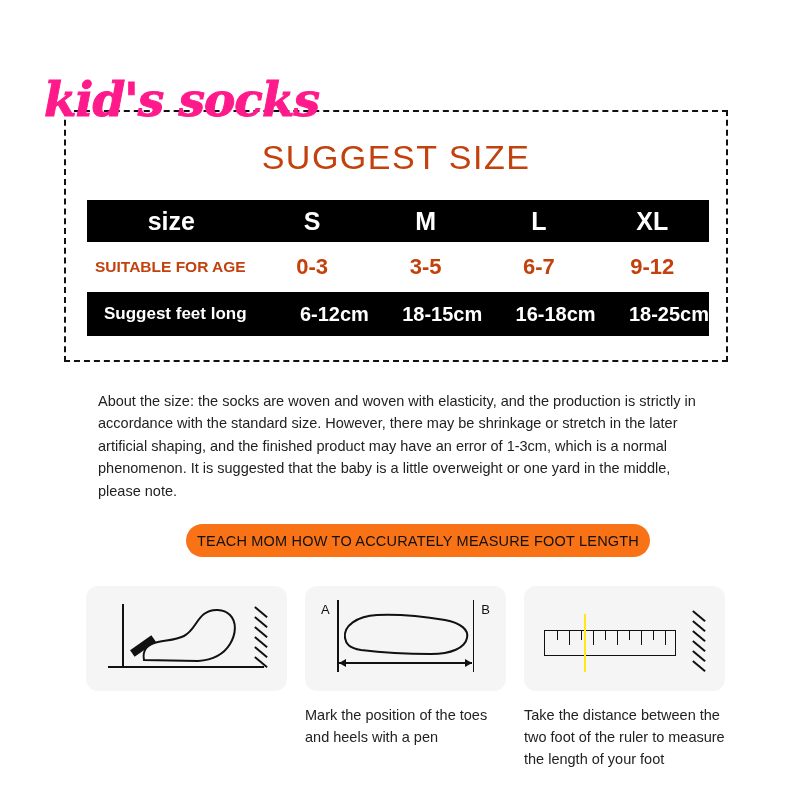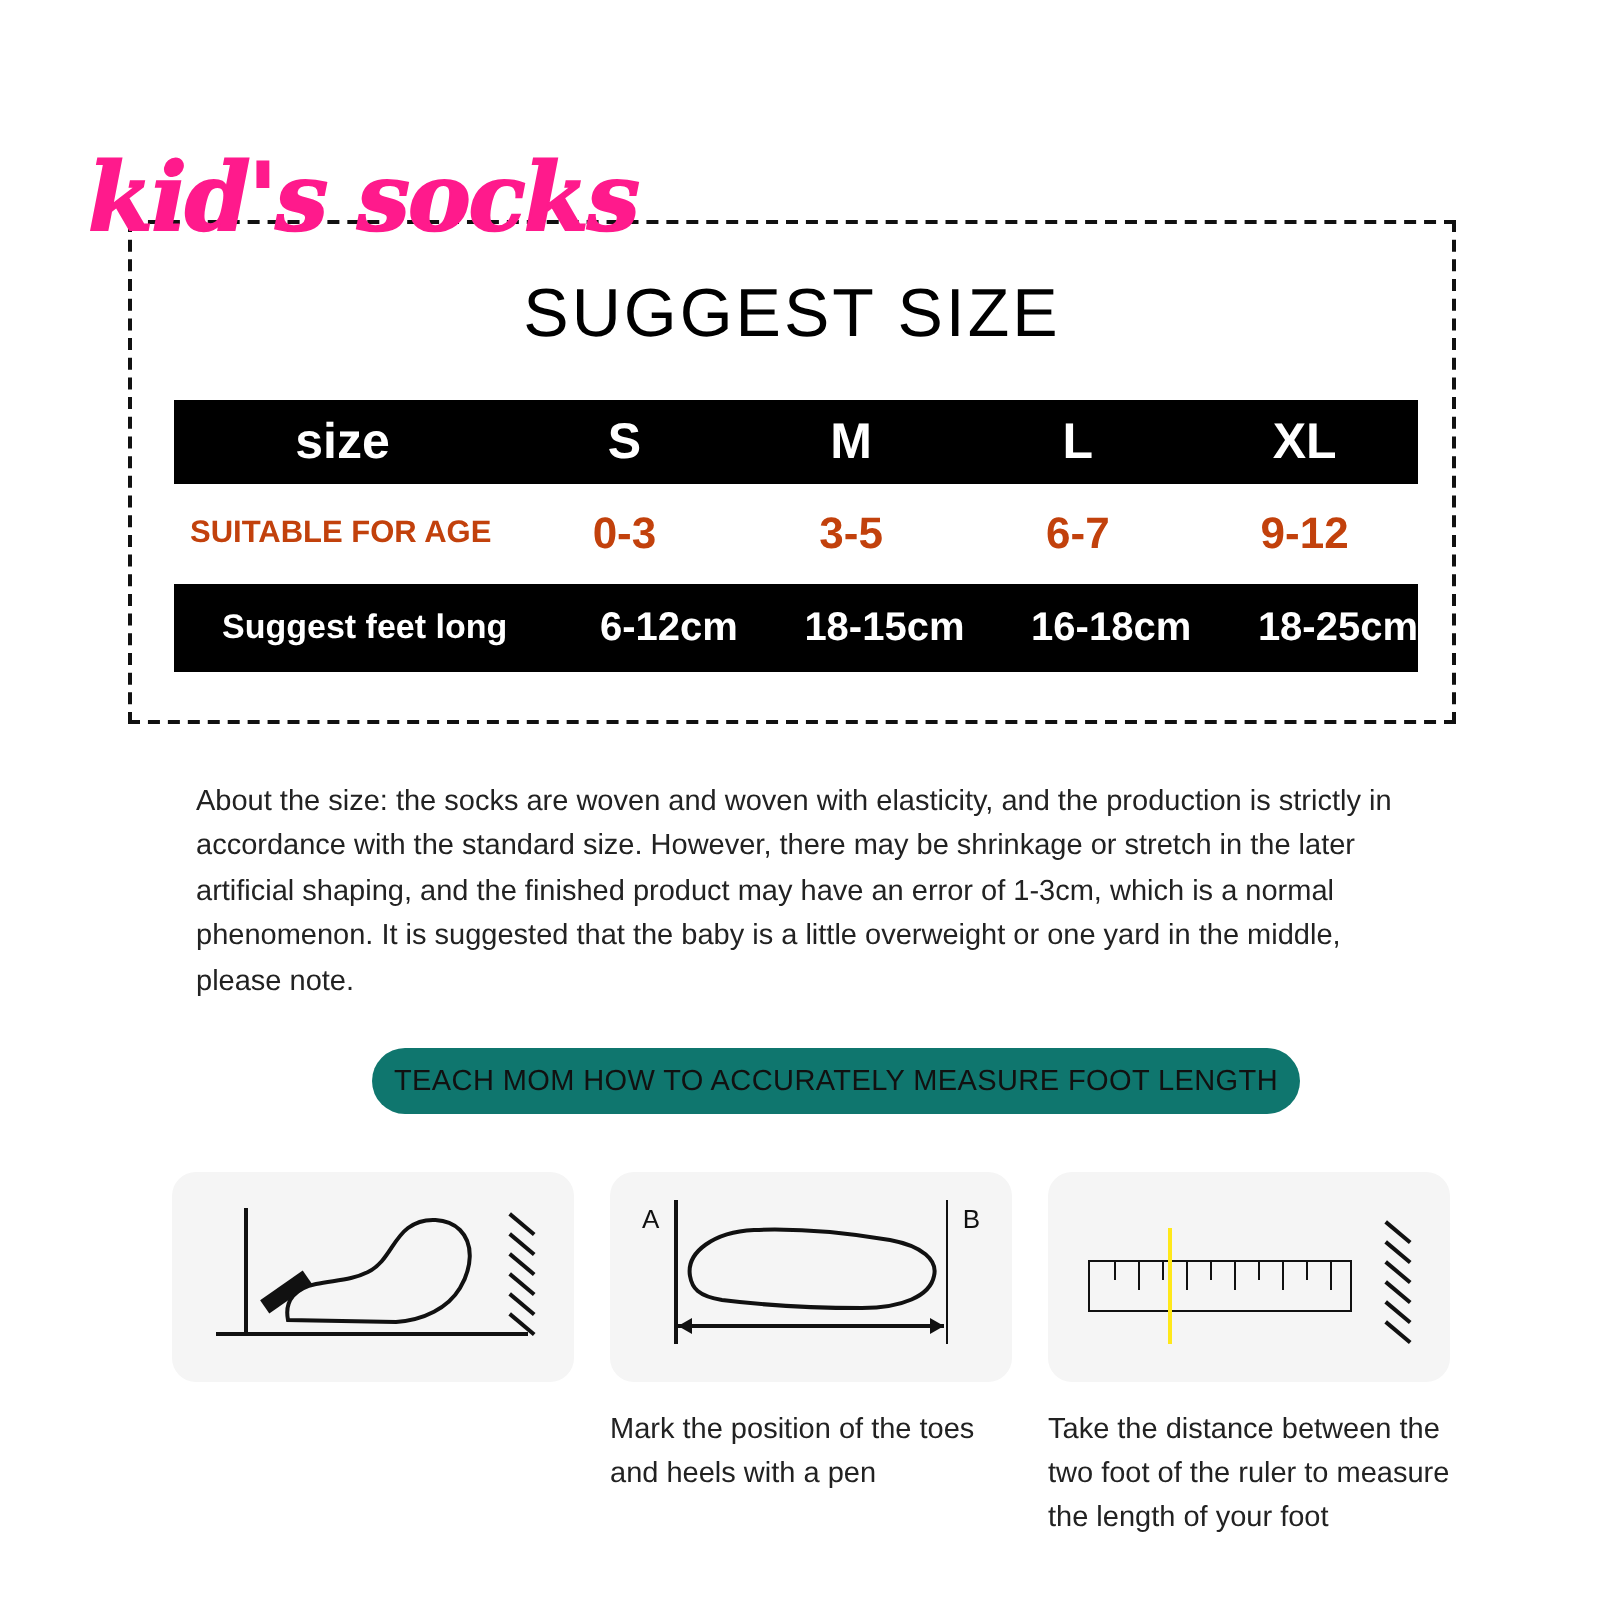--- a/index.html
+++ b/index.html
@@ -51,21 +51,21 @@
   }
 
   .suggest-heading {
     position: absolute;
     left: 0;
     right: 0;
     top: 26px;
     text-align: center;
     font-size: 34px;
     letter-spacing: 1.5px;
-    color: #000000;
+    color: #c2410c;
     font-family: "Liberation Sans", sans-serif;
   }
 
   
   .size-table {
     position: absolute;
     left: 21px;
     top: 88px;
     width: 622px;
     border-collapse: collapse;
@@ -105,22 +105,22 @@
     font-size: 22px;
     text-align: center;
   }
   .row-foot td {
     background: #000000;
     color: #ffffff;
     height: 44px;
   }
   .row-foot td.lbl {
     font-size: 17px;
-    text-align: left;
-    padding-left: 24px;
+    text-align: center;
+    padding-left: 8px;
   }
   .row-foot td.val {
     font-size: 20px;
     text-align: right;
   }
   .col-label { width: 168px; }
   .col-val { width: 113px; }
 
   
   .about-text {
@@ -133,21 +133,21 @@
     color: #222222;
   }
 
   
   .yellow-banner {
     position: absolute;
     left: 186px;
     top: 476px;
     width: 464px;
     height: 33px;
-    background: #0f766e;
+    background: #f97316;
     border-radius: 17px;
     display: flex;
     align-items: center;
     justify-content: center;
     font-size: 14.5px;
     letter-spacing: 0.2px;
     color: #111111;
   }
 
   

